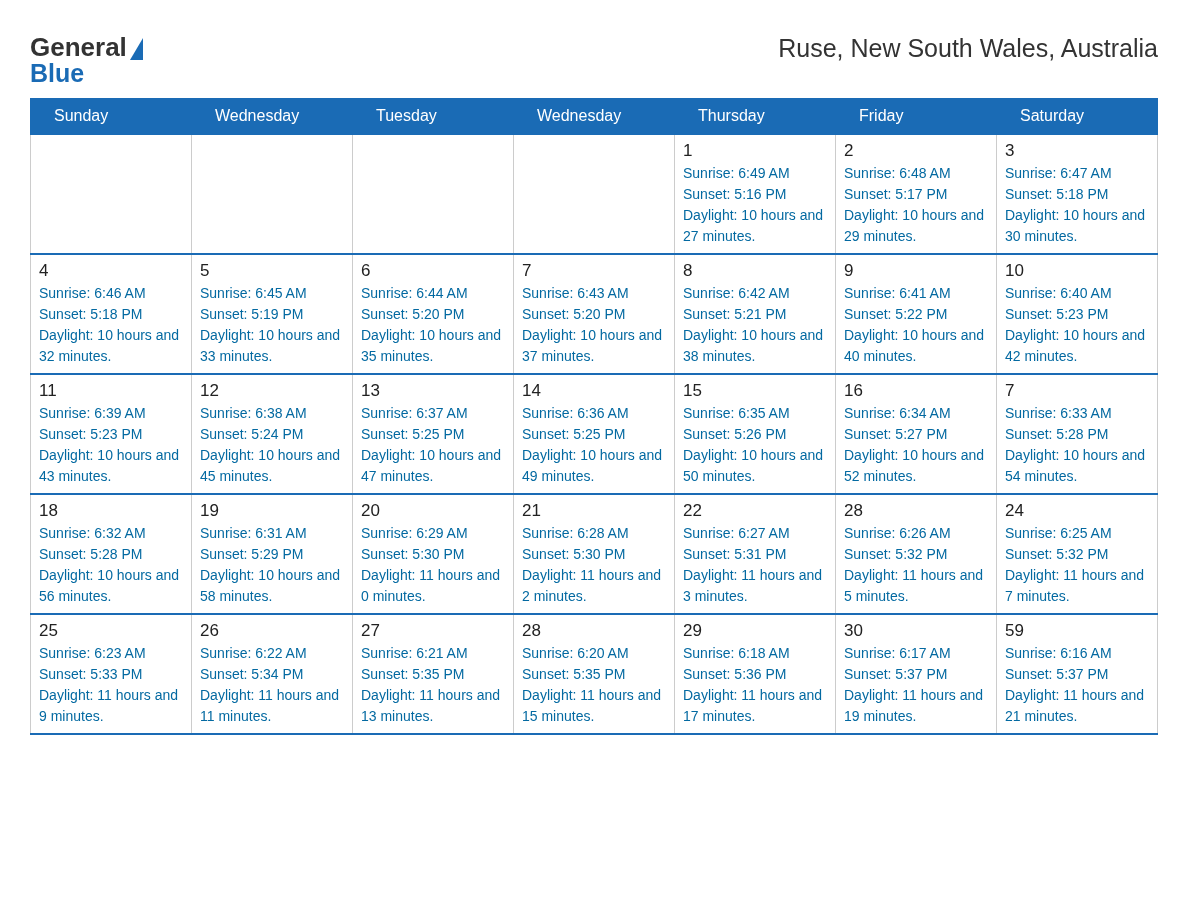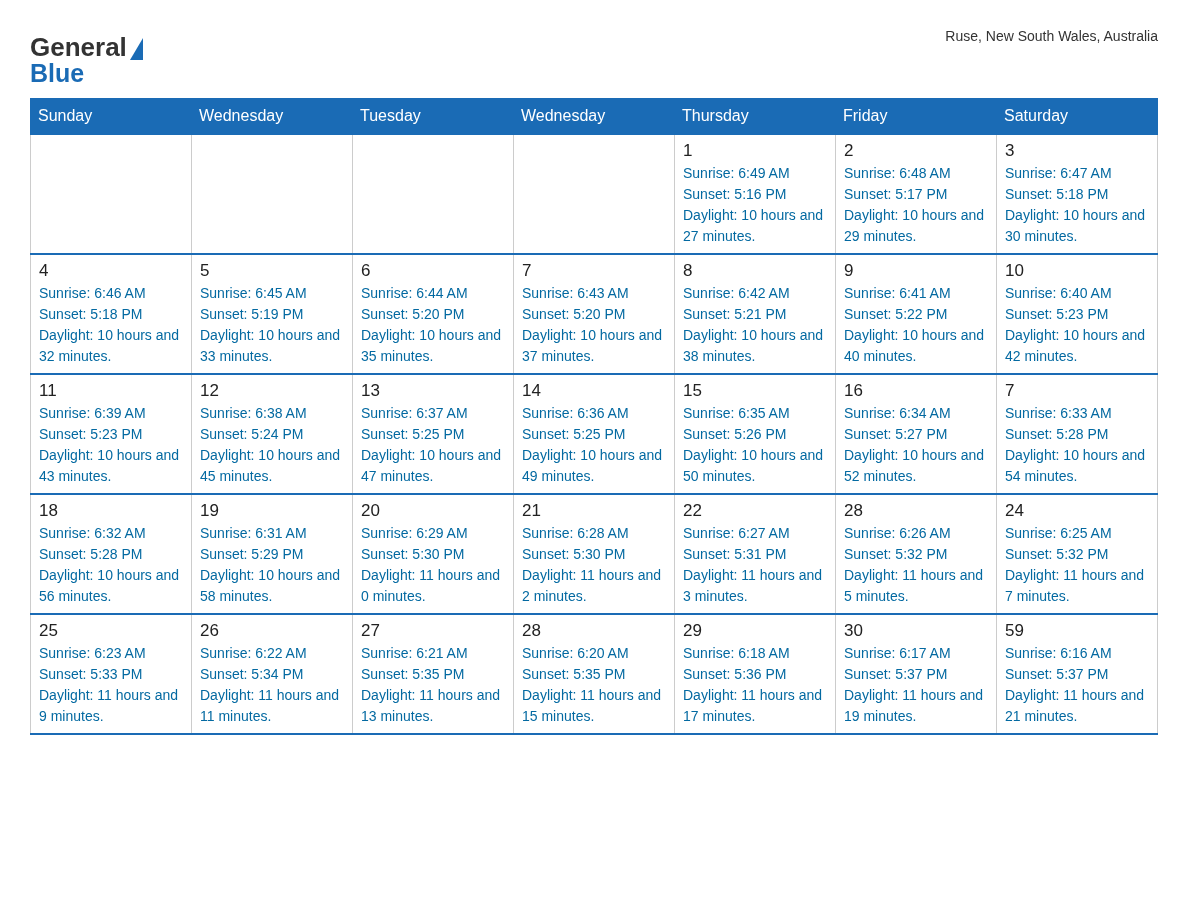--- a/index.html
+++ b/index.html
@@ -24,33 +24,33 @@
       color: #333;
     }
     .title-block { text-align: right; }
     .main-title {
       font-size: 52px;
       font-weight: normal;
       color: #222;
       line-height: 1.1;
     }
     .subtitle {
-      font-size: 14px;
+      font-size: 25px;
       color: #333;
-      margin-top: 8px;
+      margin-top: 14px;
     }
     .calendar {
       width: 100%;
       border-collapse: collapse;
       margin-top: 10px;
     }
     .calendar th {
       background-color: #1a6bb5;
       color: #fff;
-      padding: 8px 7px;
+      padding: 8px 23px;
       text-align: left;
       font-size: 16px;
       font-weight: normal;
       border: 1px solid #1a6bb5;
     }
     .calendar td {
       border: 1px solid #ccc;
       vertical-align: top;
       padding: 6px 8px;
       width: 14.28%;

